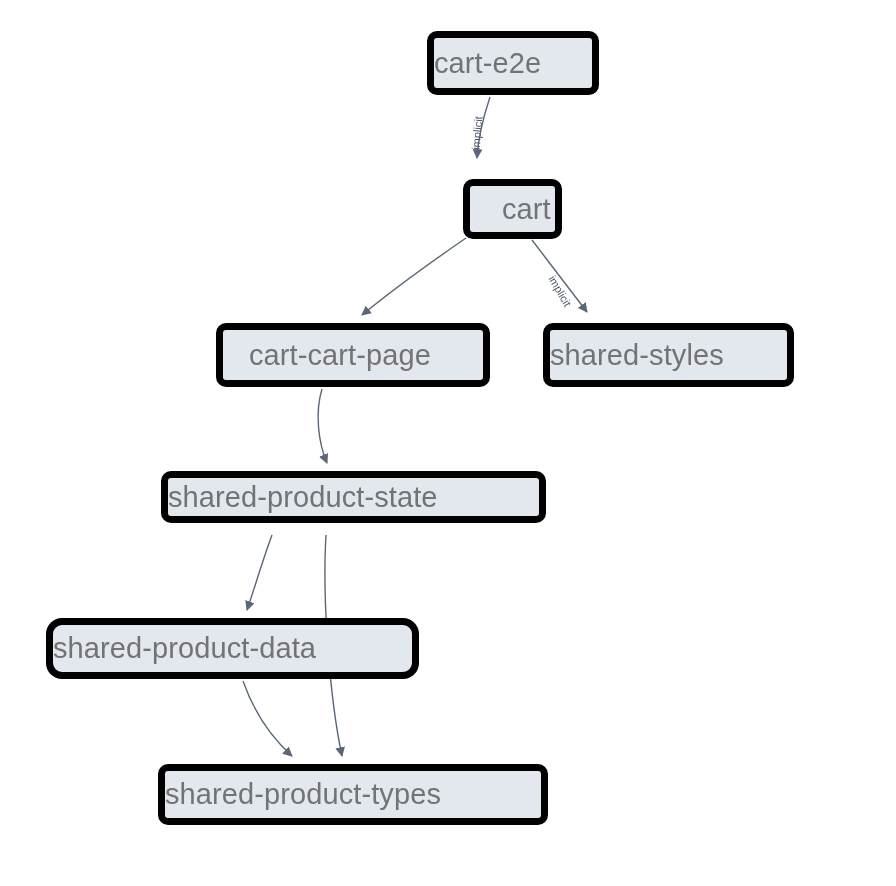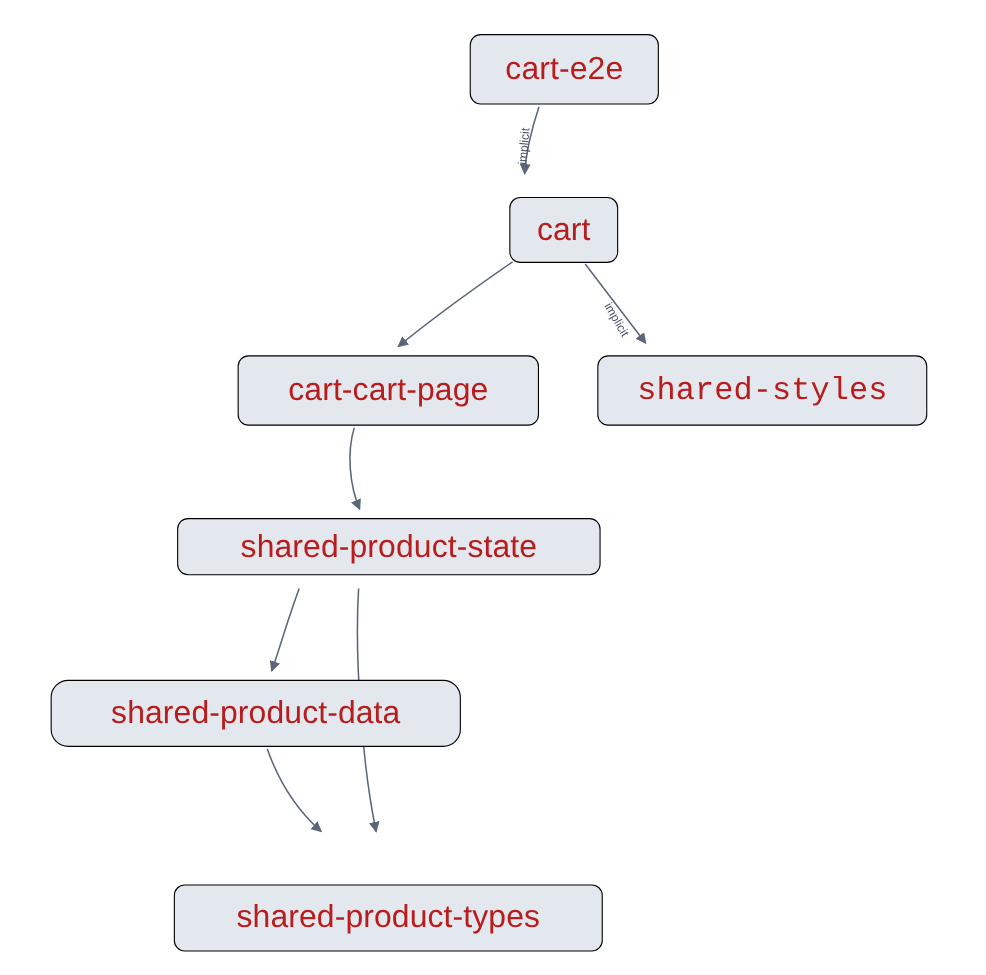--- a/index.html
+++ b/index.html
@@ -25,25 +25,24 @@
     left: 0;
     width: 896px;
     height: 886px;
     pointer-events: none;
   }
   .graph-node {
     position: absolute;
     box-sizing: border-box;
     display: flex;
     align-items: center;
-    justify-content: center;
     background: #e3e8ef;
-    border: 1px solid #000000;
+    border: 7px solid #000000;
     border-radius: 10px;
-    color: #b91c1c;
+    color: #737373;
     font-size: 29px;
     font-weight: 400;
     letter-spacing: 0.1px;
     white-space: nowrap;
     z-index: 2;
   }
   .edge-label {
     position: absolute;
     color: #4a5568;
     font-size: 11px;
@@ -72,36 +71,36 @@
         <path d="M 272,535 C 262,562 254,590 247,610" fill="none" stroke="#5b6778" stroke-width="1.4" marker-end="url(#arrowhead)"></path>
         <path d="M 326,535 C 322,600 330,700 342,756" fill="none" stroke="#5b6778" stroke-width="1.4" marker-end="url(#arrowhead)"></path>
         <path d="M 243,681 C 255,715 274,740 292,756" fill="none" stroke="#5b6778" stroke-width="1.4" marker-end="url(#arrowhead)"></path>
       </g>
   </svg>
 
   <div id="node-layer">
       <div class="graph-node" style="left: 427px; top: 31px; width: 172px; height: 64px;">
         <span>cart-e2e</span>
       </div>
-      <div class="graph-node" style="left: 463px; top: 179px; width: 99px; height: 60px;">
+      <div class="graph-node" style="left: 463px; top: 179px; width: 99px; height: 60px; padding-left: 32px;">
         <span>cart</span>
       </div>
-      <div class="graph-node" style="left: 216px; top: 323px; width: 274px; height: 64px;">
+      <div class="graph-node" style="left: 216px; top: 323px; width: 274px; height: 64px; padding-left: 26px;">
         <span>cart-cart-page</span>
       </div>
-      <div class="graph-node" style="left: 543px; top: 323px; width: 300px; height: 64px; font-family: Liberation Mono, monospace;">
+      <div class="graph-node" style="left: 543px; top: 323px; width: 251px; height: 64px;">
         <span>shared-styles</span>
       </div>
       <div class="graph-node" style="left: 161px; top: 471px; width: 385px; height: 52px;">
         <span>shared-product-state</span>
       </div>
       <div class="graph-node" style="left: 46px; top: 618px; width: 373px; height: 61px; border-radius: 16px;">
         <span>shared-product-data</span>
       </div>
-      <div class="graph-node" style="left: 158px; top: 764px; width: 390px; height: 61px; margin-top: 40px;">
+      <div class="graph-node" style="left: 158px; top: 764px; width: 390px; height: 61px;">
         <span>shared-product-types</span>
       </div>
     </div>
   <div id="label-layer">
       <div class="edge-label" style="left: 477px; top: 133px; transform: translate(-50%, -50%) rotate(-85deg);">implicit</div>
       <div class="edge-label" style="left: 560px; top: 291px; transform: translate(-50%, -50%) rotate(60deg);">implicit</div>
     </div>
 
 </div>
 

